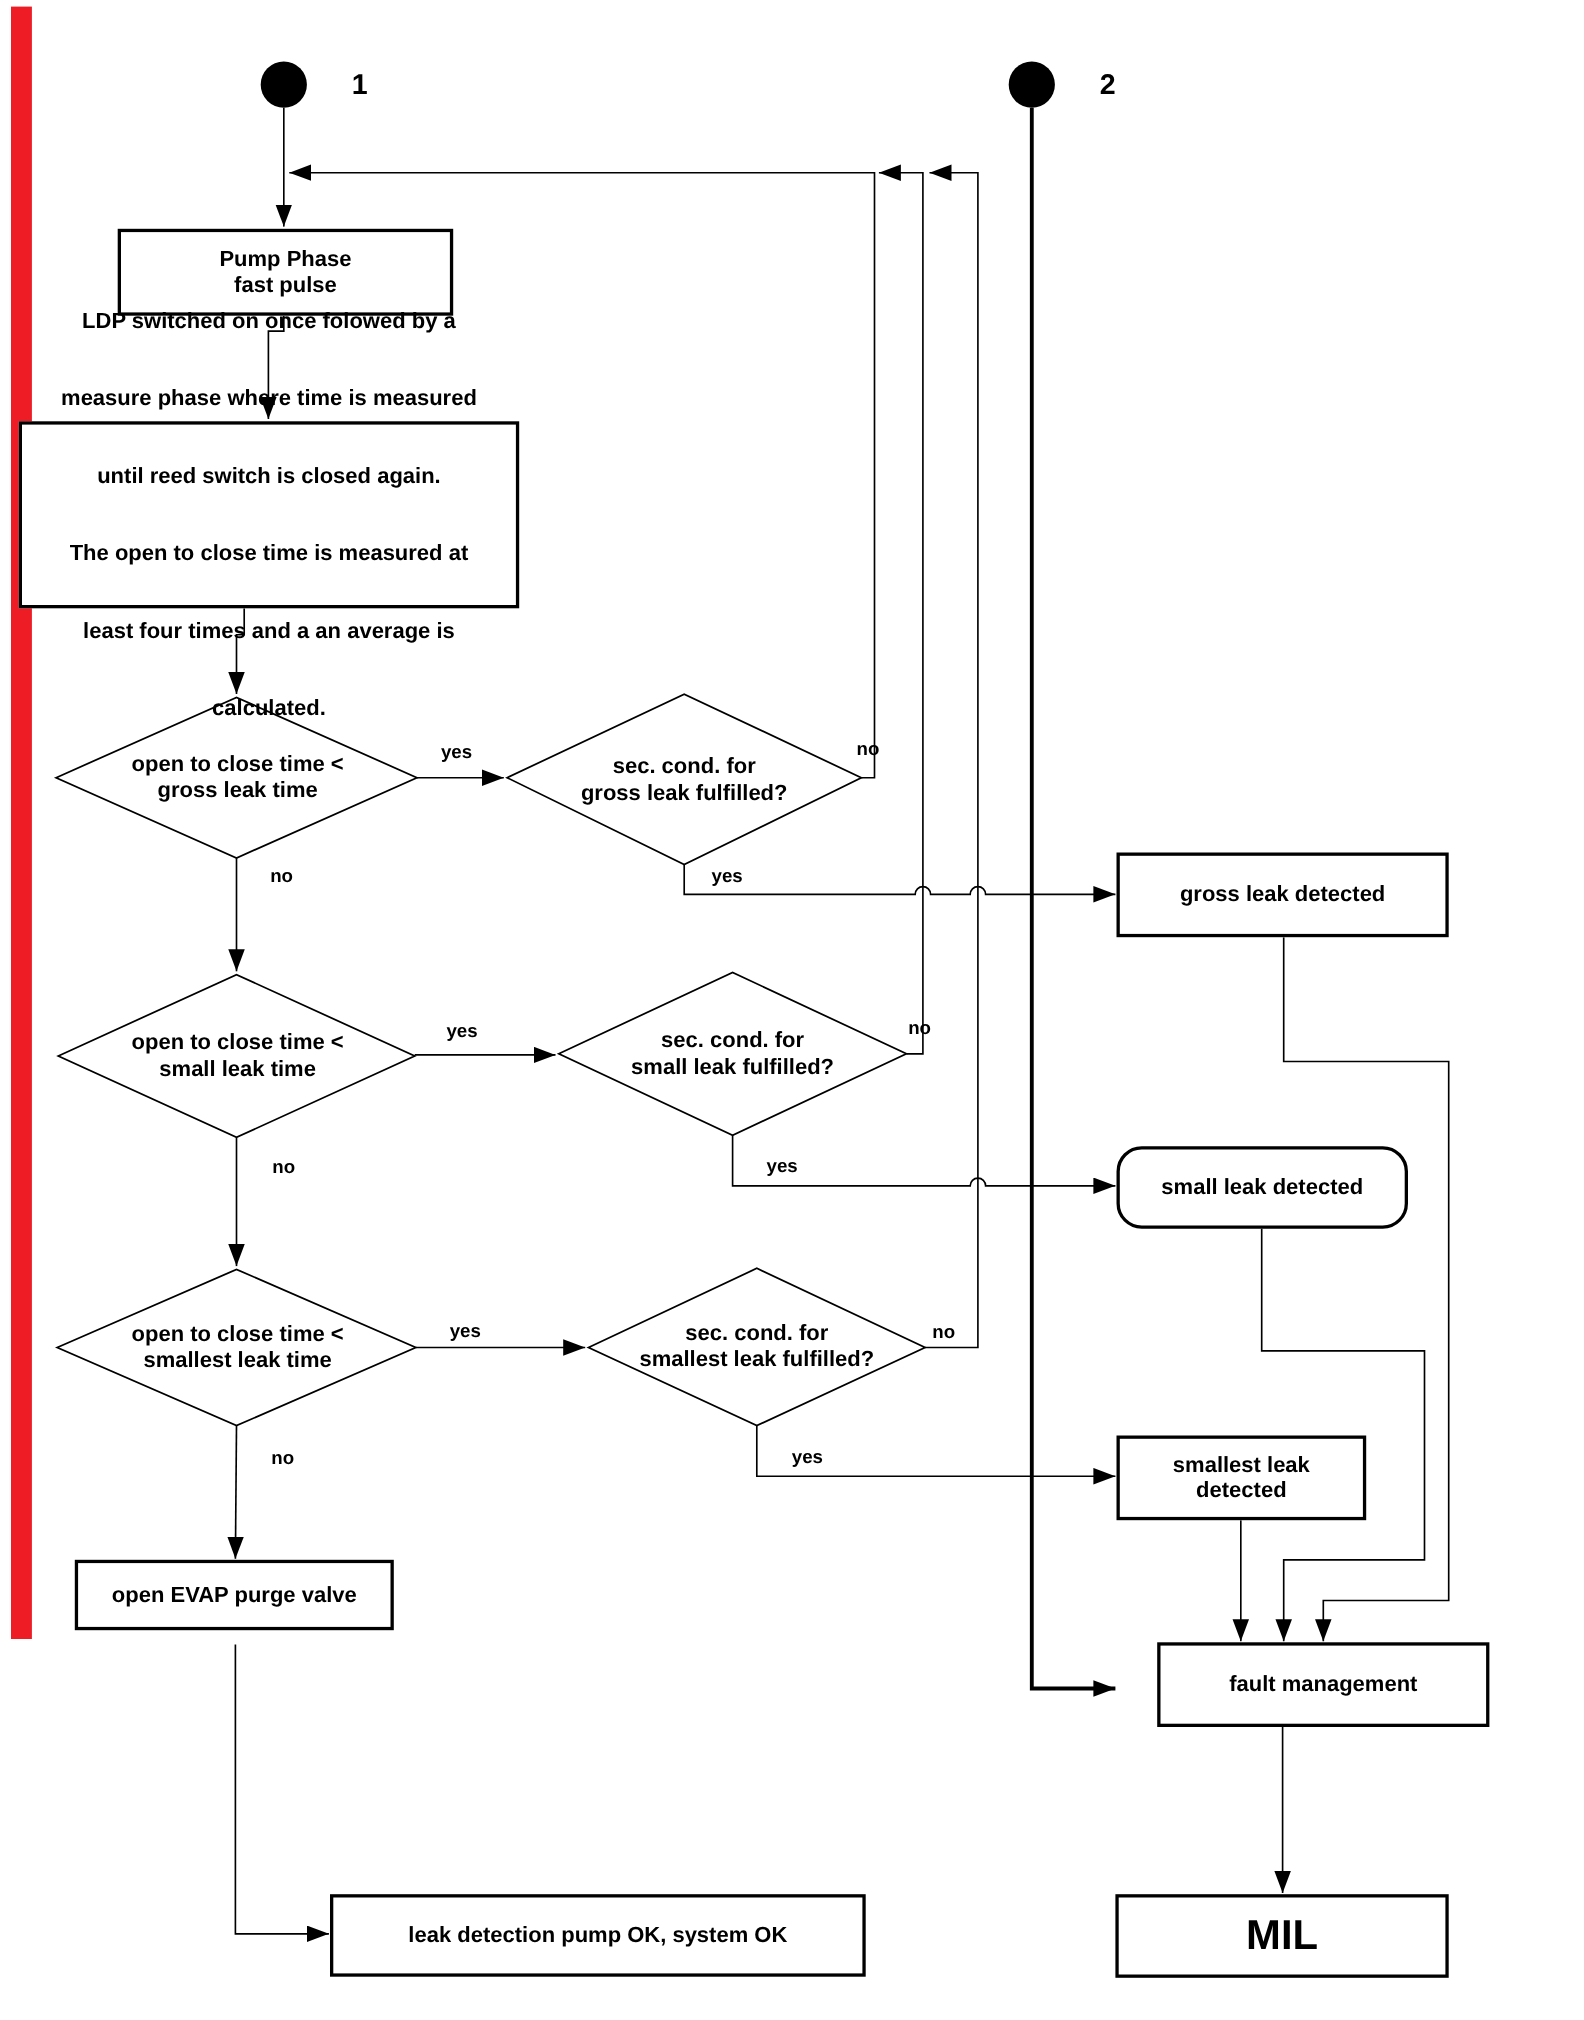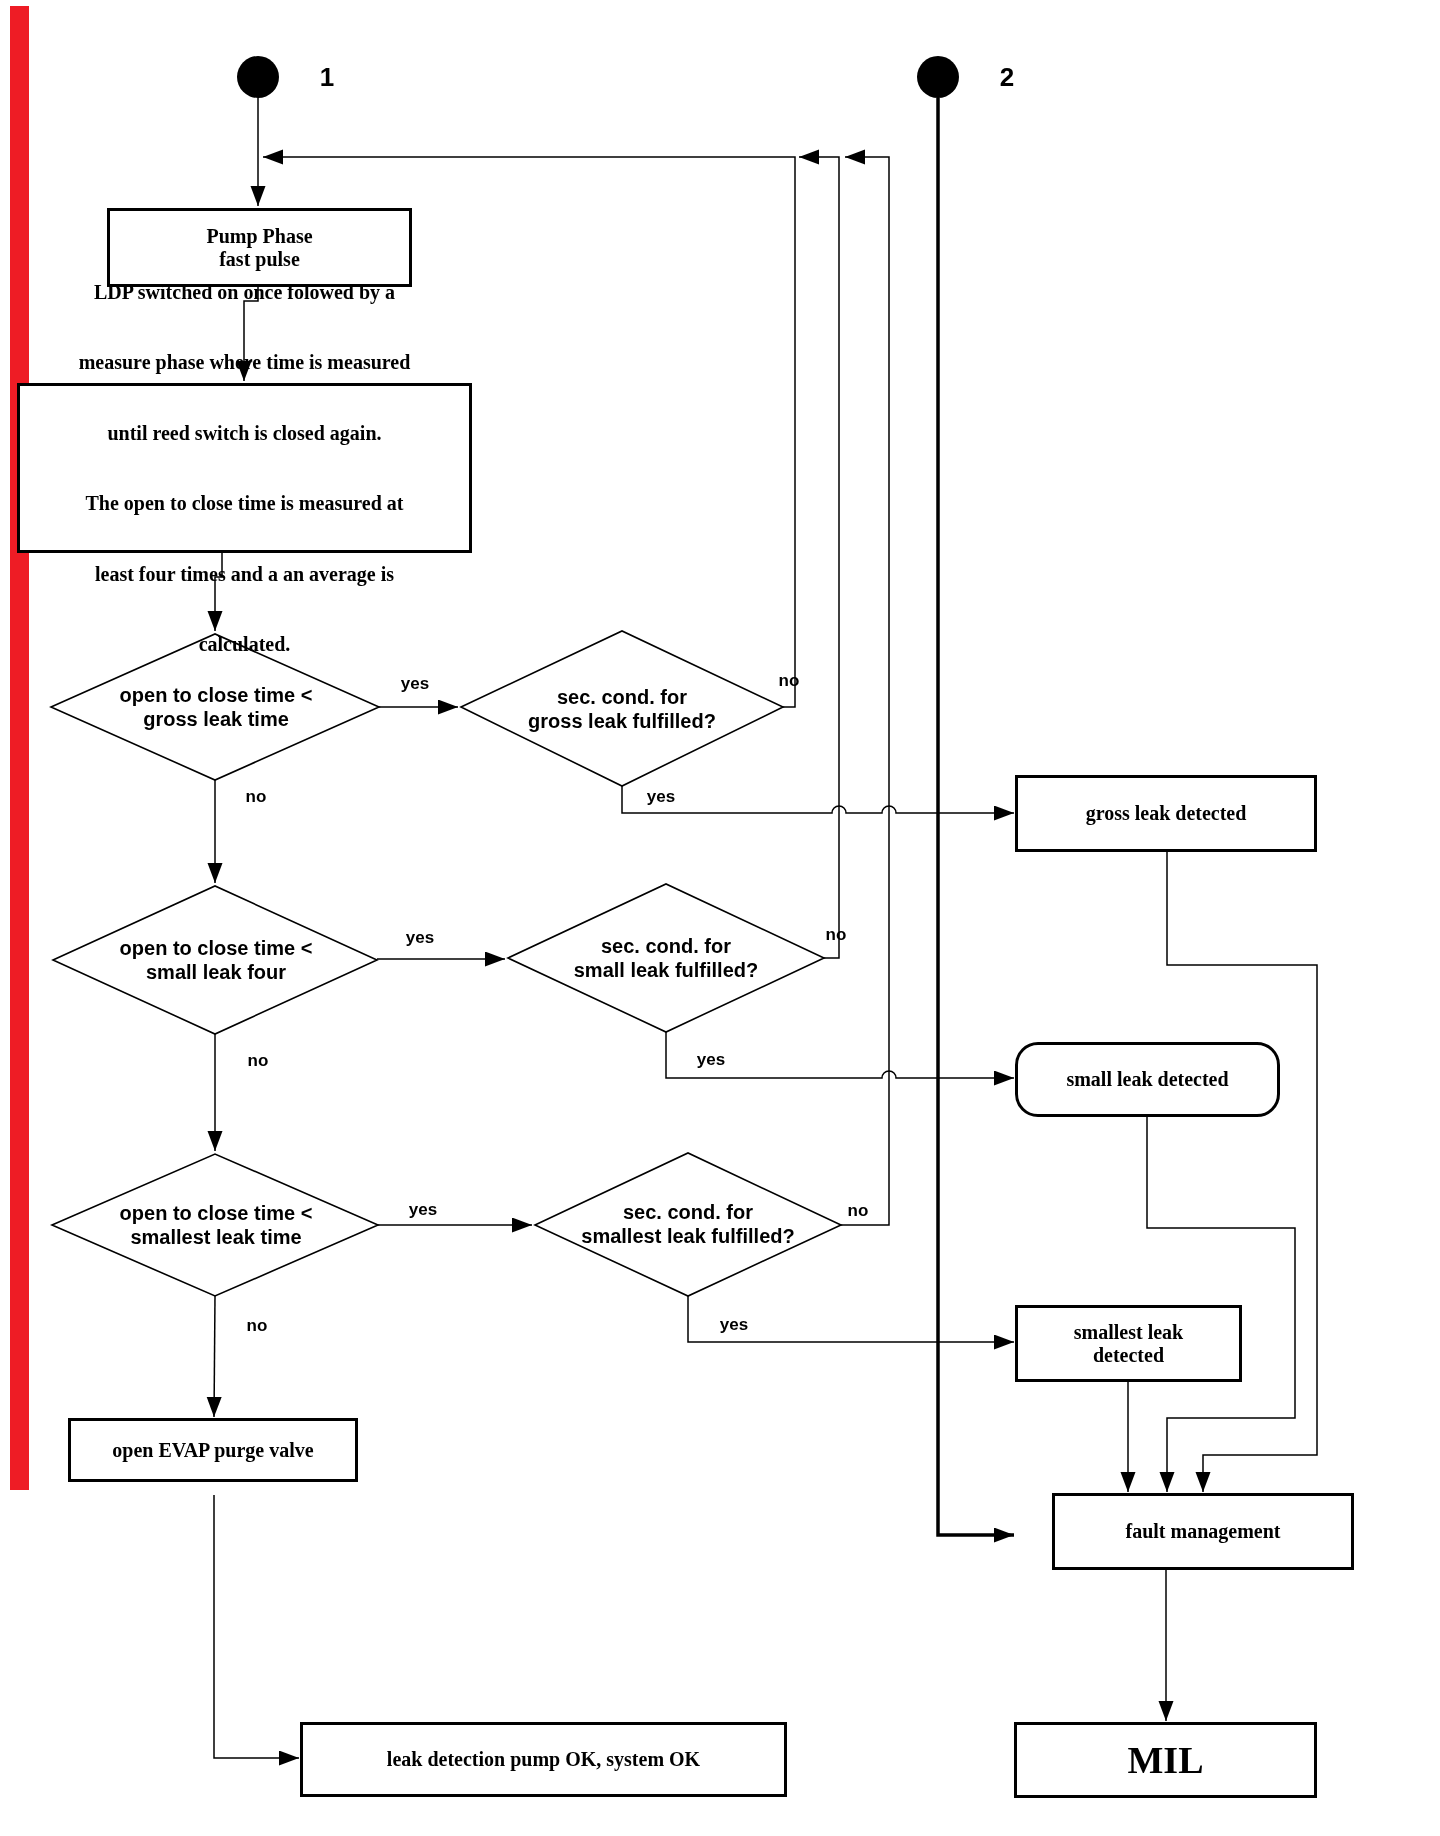--- a/index.html
+++ b/index.html
@@ -2,21 +2,21 @@
 <html><head>
 <meta charset="utf-8">
 <style>
   html,body{margin:0;padding:0;background:#ffffff;}
   #canvas{position:relative;width:1440px;height:1836px;background:#ffffff;overflow:hidden;
           font-family:"Liberation Sans", sans-serif;color:#000;}
   #flow-svg{position:absolute;left:0;top:0;width:1440px;height:1836px;}
   .margin-bar{position:absolute;left:10px;top:6px;width:19px;height:1484px;background:#ee1c25;}
   .node{position:absolute;box-sizing:border-box;border:3px solid #000;background:#fff;
         display:flex;flex-direction:column;align-items:center;justify-content:center;
-        font-weight:bold;font-size:20px;line-height:23px;text-align:center;font-family:Liberation Serif, serif;}
+        font-weight:bold;font-size:20px;line-height:23px;text-align:center;}
   .dtxt{position:absolute;transform:translate(-50%,-50%);width:330px;text-align:center;
         font-weight:bold;font-size:20px;line-height:24px;}
   .elabel{position:absolute;transform:translate(-50%,-50%);font-weight:bold;font-size:17px;}
   .startlabel{position:absolute;transform:translate(-50%,-50%);font-weight:bold;font-size:26px;}
   .mil-text{font-size:38px;line-height:40px;}
   .ldp-text{font-size:20px;line-height:22.5px;gap:48px;}
 </style>
 </head>
 <body>
 
@@ -138,21 +138,21 @@
   <div class="dtxt" style="left:216px;top:707px;">
     <div>open to close time  &lt;</div>
     <div>gross leak time</div>
   </div>
   <div class="dtxt" style="left:622px;top:709px;">
     <div>sec. cond. for</div>
     <div>gross leak fulfilled?</div>
   </div>
   <div class="dtxt" style="left:216px;top:960px;">
     <div>open to close time  &lt;</div>
-    <div>small leak four</div>
+    <div>small leak time</div>
   </div>
   <div class="dtxt" style="left:666px;top:958px;">
     <div>sec. cond. for</div>
     <div>small leak fulfilled?</div>
   </div>
   <div class="dtxt" style="left:216px;top:1225px;">
     <div>open to close time  &lt;</div>
     <div>smallest leak time</div>
   </div>
   <div class="dtxt" style="left:688px;top:1224px;">

